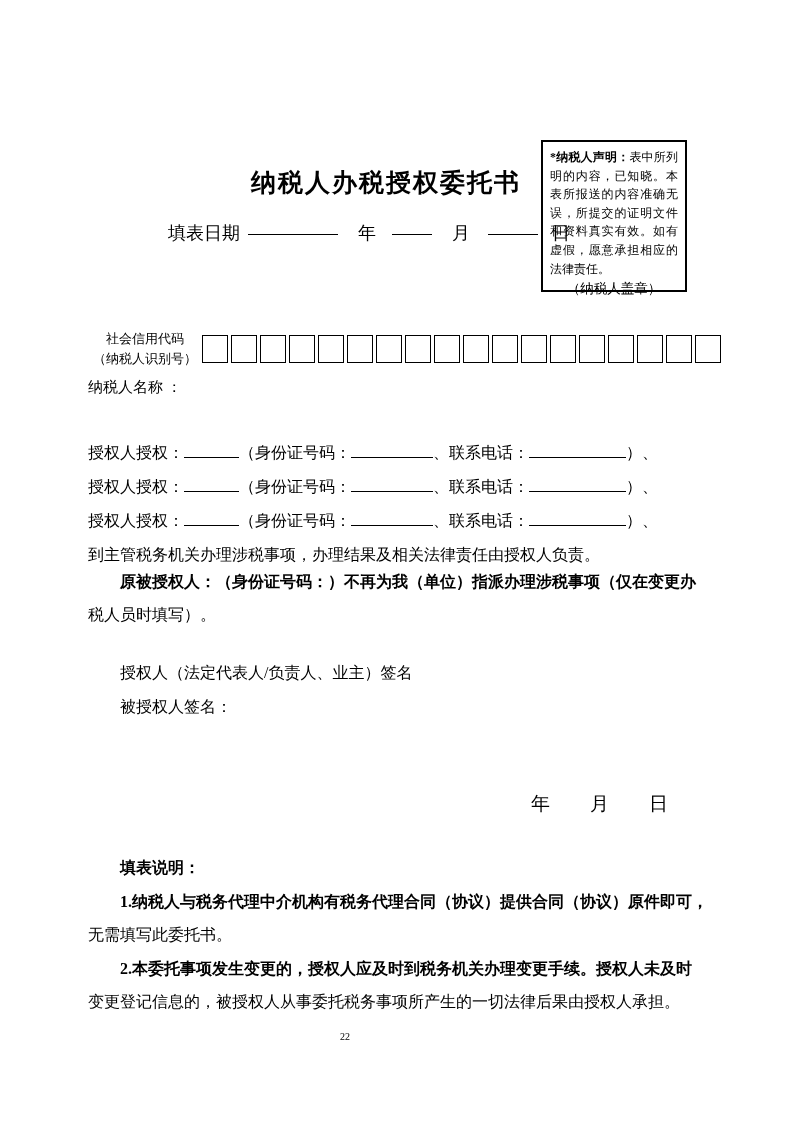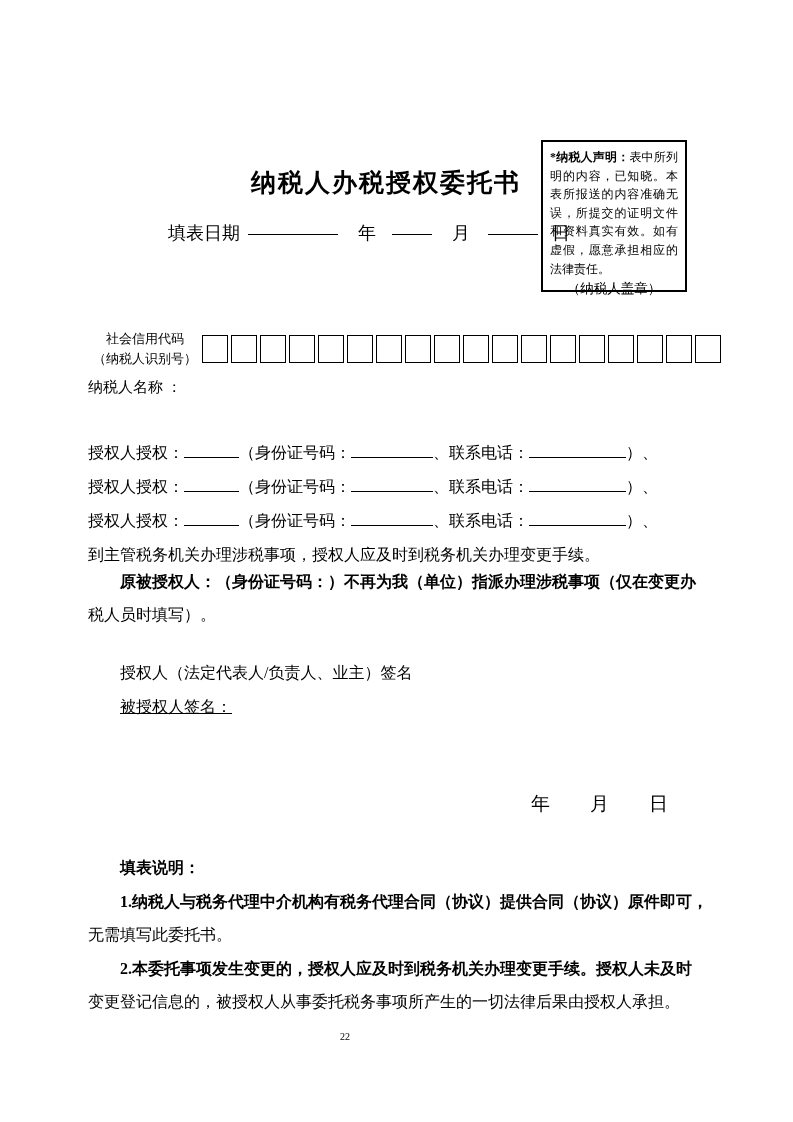--- a/index.html
+++ b/index.html
@@ -42,21 +42,21 @@
   .auth-block { position:absolute; top:436px; left:88px; font-size:16px; line-height:34px; white-space:nowrap; }
   .blank { display:inline-block; border-bottom:1px solid #000; height:16px; vertical-align:baseline; }
   .blank-name  { width:55px; }
   .blank-id    { width:82px; }
   .blank-phone { width:97px; }
 
   .para-original { position:absolute; top:565px; left:88px; font-size:16px; line-height:33px; }
   .indent { padding-left:32px;font-weight:bold; }
 
   .sign-line1 { position:absolute; top:663px; left:120px; font-size:16px; }
-  .sign-line2 { position:absolute; top:697px; left:120px; font-size:16px;text-decoration:underline; }
+  .sign-line2 { position:absolute; top:697px; left:120px; font-size:16px; }
 
   .date-bottom { position:absolute; top:791px; left:531px; font-size:19px; white-space:nowrap; }
   .date-bottom .dchar { margin-right:40px; }
   .date-bottom .dchar:last-child { margin-right:0; }
 
   .notes { position:absolute; top:851px; left:88px; font-size:16px; line-height:33.5px; white-space:nowrap; }
 
   .page-num { position:absolute; top:1031px; left:0; width:690px; text-align:center; font-size:10px; }
 </style>
 </head>
@@ -109,21 +109,21 @@
   <div class="auth-block">
     <div>
       <span>授权人授权：</span><span class="blank blank-name"></span><span>（身份证号码：</span><span class="blank blank-id"></span><span>、联系电话：</span><span class="blank blank-phone"></span><span>）、</span>
     </div>
     <div>
       <span>授权人授权：</span><span class="blank blank-name"></span><span>（身份证号码：</span><span class="blank blank-id"></span><span>、联系电话：</span><span class="blank blank-phone"></span><span>）、</span>
     </div>
     <div>
       <span>授权人授权：</span><span class="blank blank-name"></span><span>（身份证号码：</span><span class="blank blank-id"></span><span>、联系电话：</span><span class="blank blank-phone"></span><span>）、</span>
     </div>
-    <div>到主管税务机关办理涉税事项，授权人应及时到税务机关办理变更手续。</div>
+    <div>到主管税务机关办理涉税事项，办理结果及相关法律责任由授权人负责。</div>
   </div>
 
   <div class="para-original">
     <div class="indent">原被授权人：（身份证号码：）不再为我（单位）指派办理涉税事项（仅在变更办</div>
     <div>税人员时填写）。</div>
   </div>
 
   <div class="sign-line1">授权人（法定代表人/负责人、业主）签名</div>
   <div class="sign-line2">被授权人签名：</div>
 

